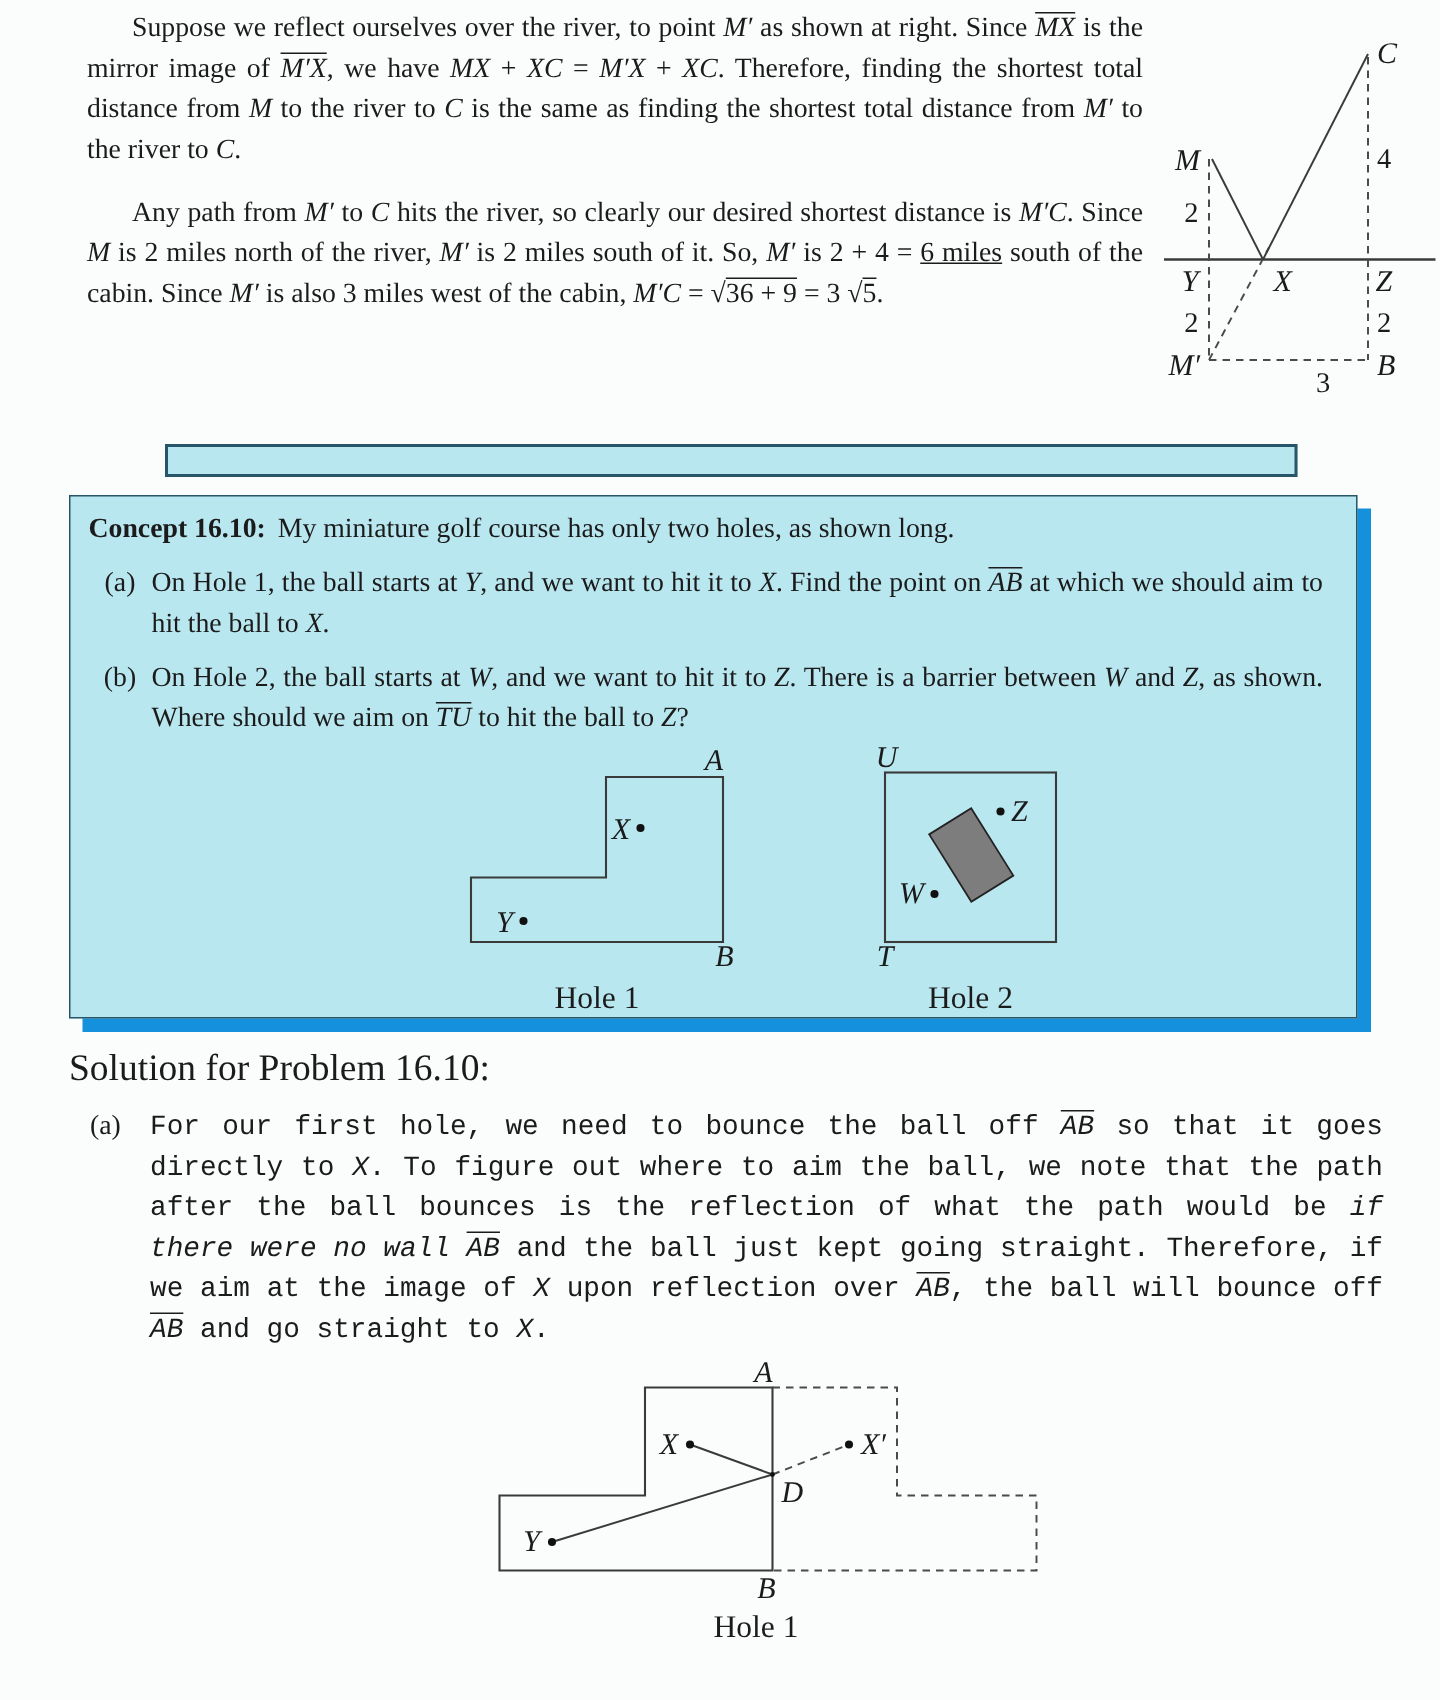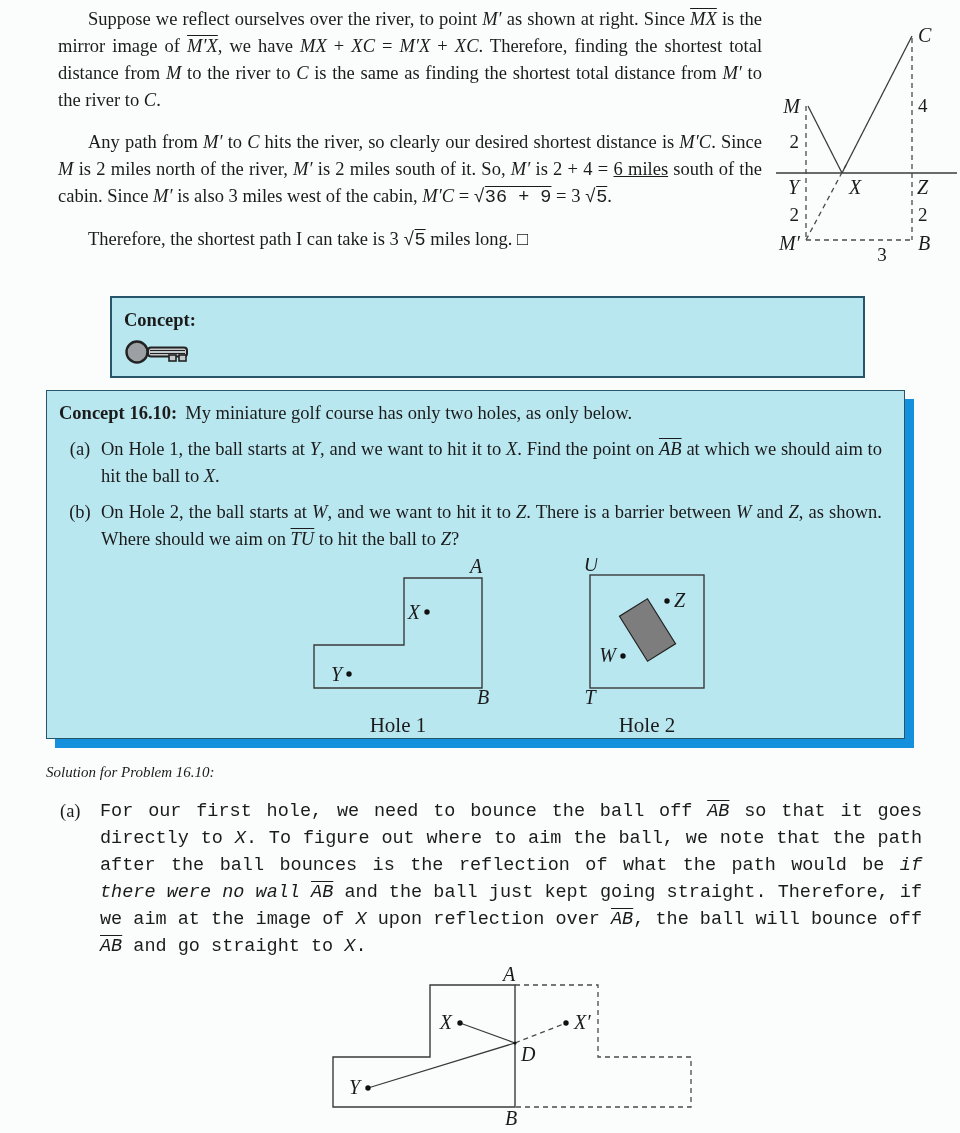--- a/index.html
+++ b/index.html
@@ -26,21 +26,21 @@
   .top{position:relative;min-height:266px;}
   .top .para{margin:0 198px 0 58px;}
   .top .para + .para{margin-top:15px;}
   .river-fig{position:absolute;left:763px;top:2px;width:197px;height:258px;}
   
   .seg-m{font-style:italic;}
   .seg-i{font-style:italic;}
   .seg-o{font-style:italic;text-decoration:overline;}
   .seg-io{font-style:italic;text-decoration:overline;}
   .seg-u{text-decoration:underline;}
-  .sq{white-space:nowrap;font-family:Liberation Mono, monospace;}
+  .sq{white-space:nowrap;}
   .sq .radicand{text-decoration:overline;}
   
   .concept-box{
     margin:24px 0 0 110px;width:755px;
     background:var(--box-fill);
     border:2px solid var(--box-border);
     padding:9px 14px 9px 12px;
     display:flex;gap:14px;
   }
   .concept-side{width:96px;flex:0 0 96px;}
@@ -59,21 +59,21 @@
   }
   .prob-title b{font-weight:bold;}
   .prob-title span{margin-left:8px;}
   .item{display:flex;margin-top:9px;}
   .item .marker{flex:0 0 42px;text-align:center;}
   .item .para{flex:1;margin-right:6px;}
   .figs{position:relative;display:flex;margin-top:5px;}
   .figs svg:first-child{margin-left:238px;}
   .figs svg + svg{margin-left:71px;}
   
-  .solution-label{font-style:italic;margin:20px 0 0 46px;font-size:15px;}
+  .solution-label{margin:20px 0 0 46px;font-size:25px;}
   .sol-item{display:flex;margin:12px 38px 0 60px;}
   .sol-item .marker{flex:0 0 40px;}
   .sol-item .para{flex:1;font-family:Liberation Mono, monospace;}
   .bottom-fig{margin-top:3px;}
   .bottom-fig svg{display:block;margin-left:316px;}
   
   svg text{font-family:"Liberation Serif","DejaVu Serif",serif;font-size:20px;fill:var(--text);}
   svg text.it{font-style:italic;}
   svg text.num{font-size:19px;}
   svg text.cap{font-size:21px;}
@@ -106,40 +106,28 @@
         <text class="it" x="918" y="34" text-anchor="start">C</text>
         <text class="num" x="918" y="104" text-anchor="start">4</text>
         <text class="it" x="917" y="186" text-anchor="start">Z</text>
         <text class="num" x="918" y="213" text-anchor="start">2</text>
         <text class="it" x="918" y="242" text-anchor="start">B</text>
         <text class="num" x="882" y="253" text-anchor="middle">3</text>
       </svg>
     </figure>
     <p class="para indent">Suppose we reflect ourselves over the river, to point <span class="seg-m">M′</span> as shown at right.  Since <span class="seg-o">MX</span> is the mirror image of <span class="seg-o">M′X</span>, we have <span class="seg-m">MX</span> + <span class="seg-m">XC</span> = <span class="seg-m">M′X</span> + <span class="seg-m">XC</span>.  Therefore, finding the shortest total distance from <span class="seg-m">M</span> to the river to <span class="seg-m">C</span> is the same as finding the shortest total distance from <span class="seg-m">M′</span> to the river to <span class="seg-m">C</span>.</p>
     <p class="para indent">Any path from <span class="seg-m">M′</span> to <span class="seg-m">C</span> hits the river, so clearly our desired shortest distance is <span class="seg-m">M′C</span>.  Since <span class="seg-m">M</span> is 2 miles north of the river, <span class="seg-m">M′</span> is 2 miles south of it.  So, <span class="seg-m">M′</span> is 2 + 4 = <span class="seg-u">6 miles</span> south of the cabin.  Since <span class="seg-m">M′</span> is also 3 miles west of the cabin, <span class="seg-m">M′C</span> = <span class="sq"><span class="rad">√</span><span class="radicand">36 + 9</span></span> = 3 <span class="sq"><span class="rad">√</span><span class="radicand">5</span></span>.</p>
-    <p class="para indent">Therefore, the shortest path I can take is 3 <span class="sq"><span class="rad">√</span><span class="radicand">5</span></span> miles long. □</p>
   </section>
 
   <aside class="concept-box">
-    <div class="concept-side">
-      <div class="concept-label">Concept:</div>
-      <svg class="key-icon" width="70" height="30" viewBox="0 0 70 30">
-        <rect x="24" y="10.5" width="39" height="9" rx="3" fill="#c2c7c9" stroke="#222" stroke-width="2"></rect>
-        <line x1="26" y1="13.5" x2="61" y2="13.5" stroke="#222" stroke-width="1"></line>
-        <line x1="26" y1="16.5" x2="61" y2="16.5" stroke="#222" stroke-width="1"></line>
-        <rect x="45" y="18" width="7" height="6" fill="#c2c7c9" stroke="#222" stroke-width="1.6"></rect>
-        <rect x="55" y="18" width="7" height="6" fill="#c2c7c9" stroke="#222" stroke-width="1.6"></rect>
-        <circle cx="13" cy="15" r="10.5" fill="#9aa0a3" stroke="#222" stroke-width="2.4"></circle>
-      </svg>
-    </div>
   </aside>
 
 
   <section class="problem-box">
-    <p class="prob-title para"><b>Concept 16.10:</b><span>My miniature golf course has only two holes, as only below.</span></p>
+    <p class="prob-title para"><b>Concept 16.10:</b><span>My miniature golf course has only two holes, as shown long.</span></p>
     <div class="item">
       <span class="marker">(a)</span>
       <p class="para">On Hole 1, the ball starts at <span class="seg-m">Y</span>, and we want to hit it to <span class="seg-m">X</span>.  Find the point on <span class="seg-o">AB</span> at which we should aim to hit the ball to <span class="seg-m">X</span>.</p>
     </div>
     <div class="item">
       <span class="marker">(b)</span>
       <p class="para">On Hole 2, the ball starts at <span class="seg-m">W</span>, and we want to hit it to <span class="seg-m">Z</span>.  There is a barrier between <span class="seg-m">W</span> and <span class="seg-m">Z</span>, as shown.  Where should we aim on <span class="seg-o">TU</span> to hit the ball to <span class="seg-m">Z</span>?</p>
     </div>
     <div class="figs">
       <svg width="204" height="178" viewBox="298 578 204 178">

